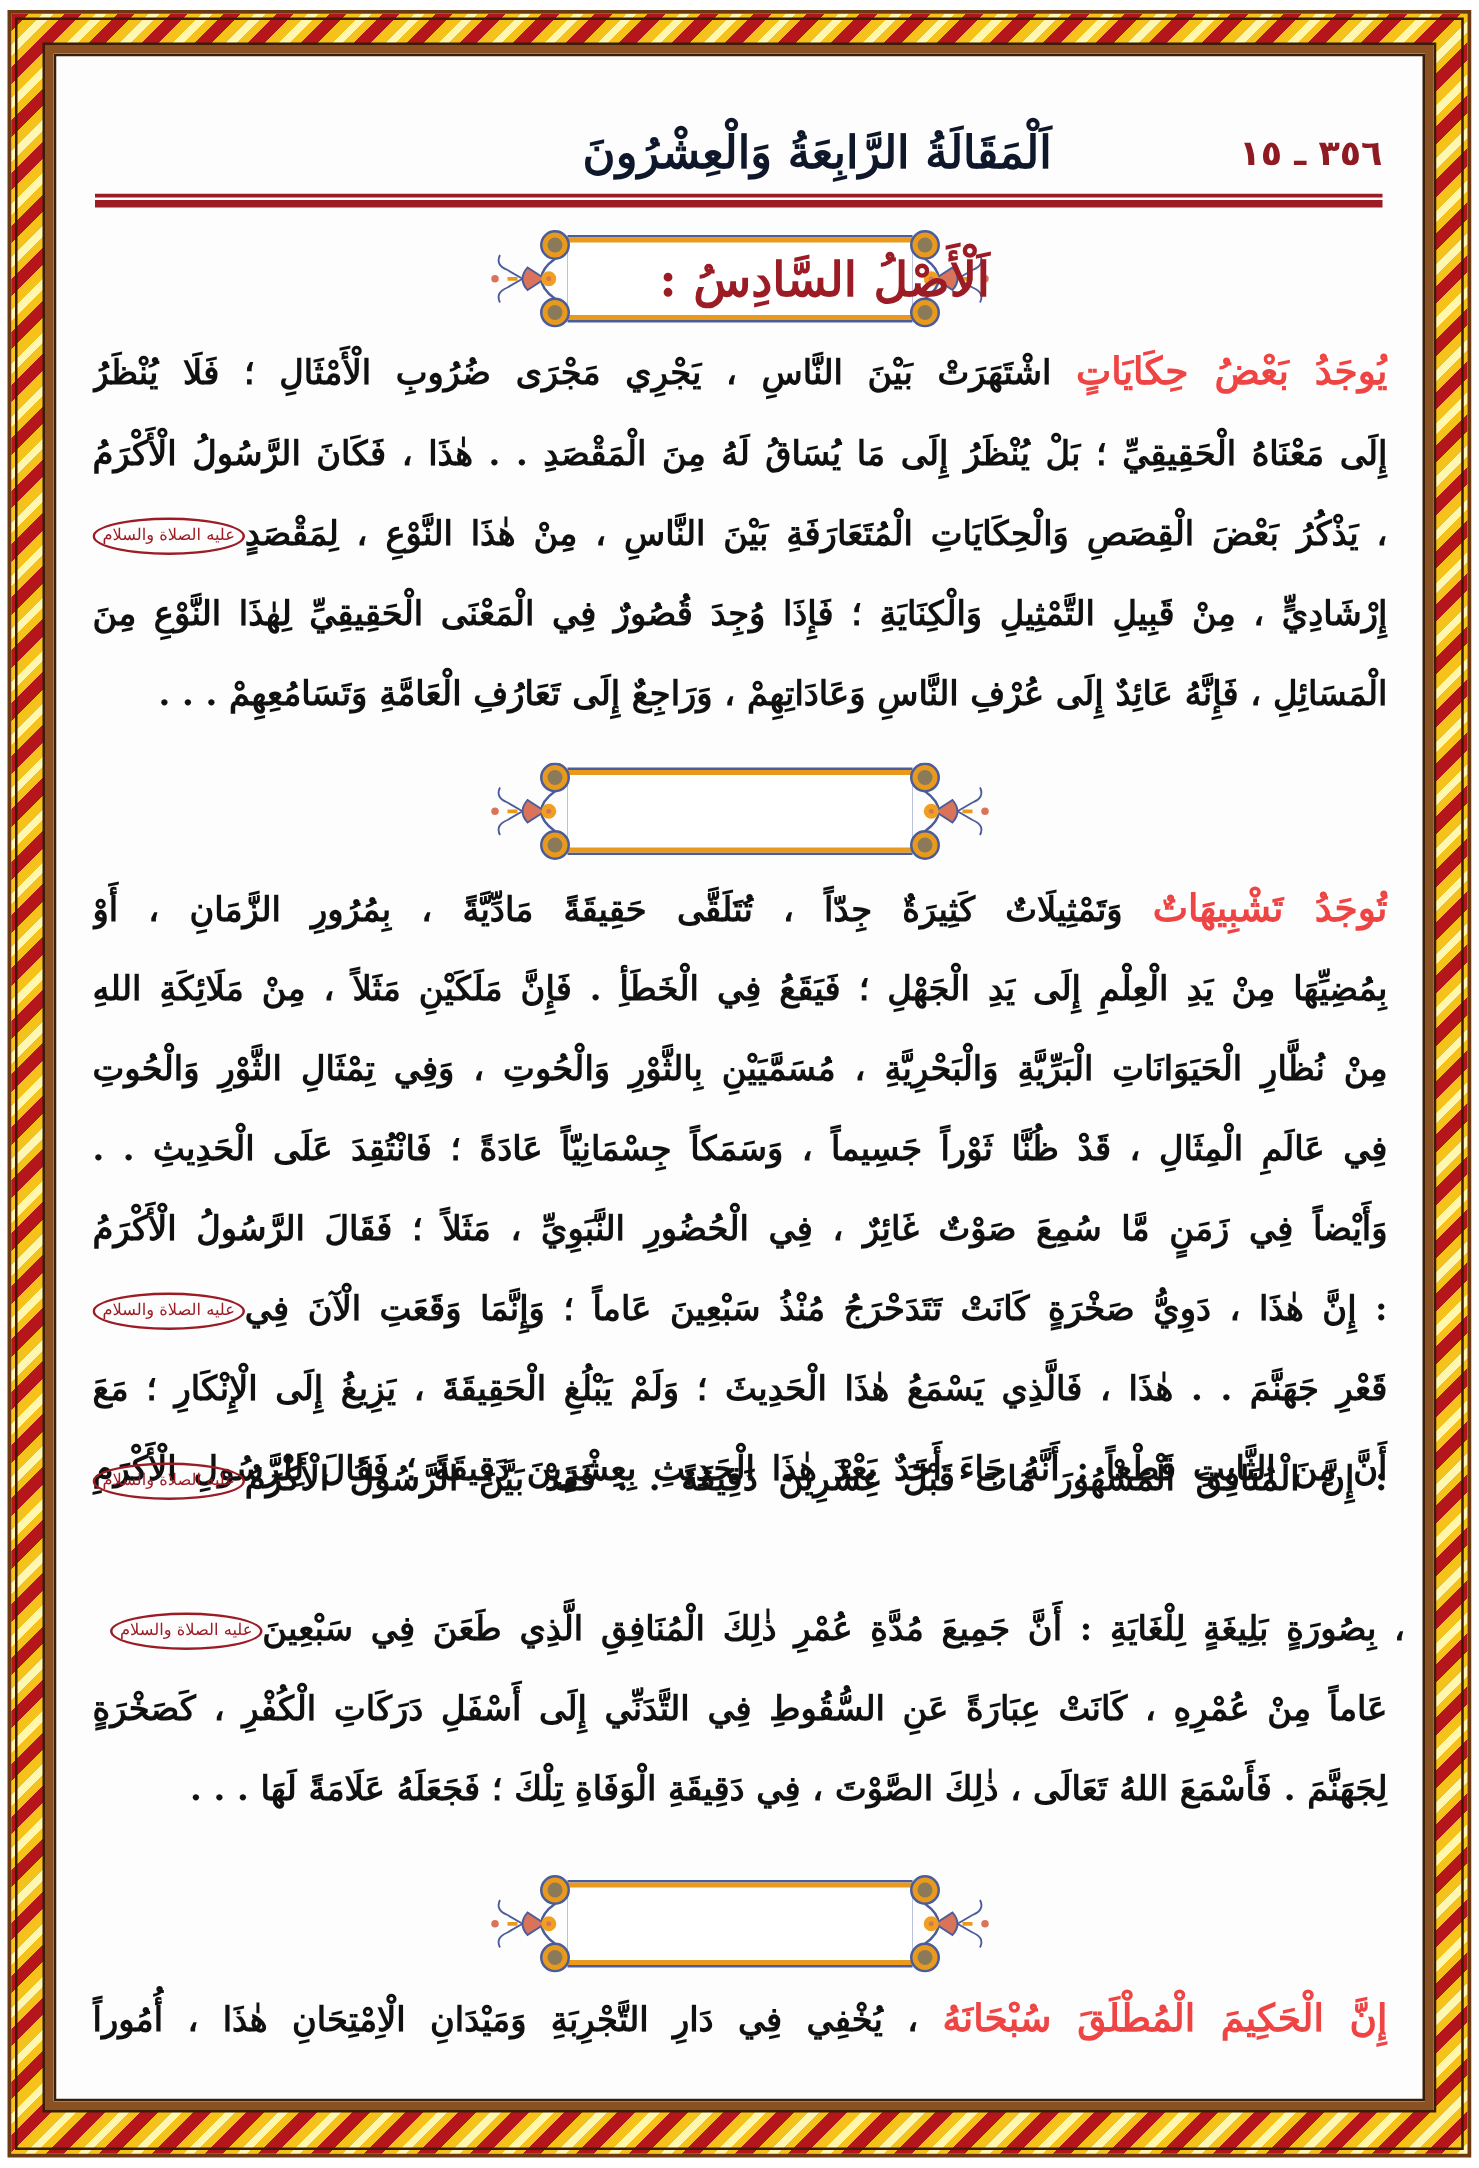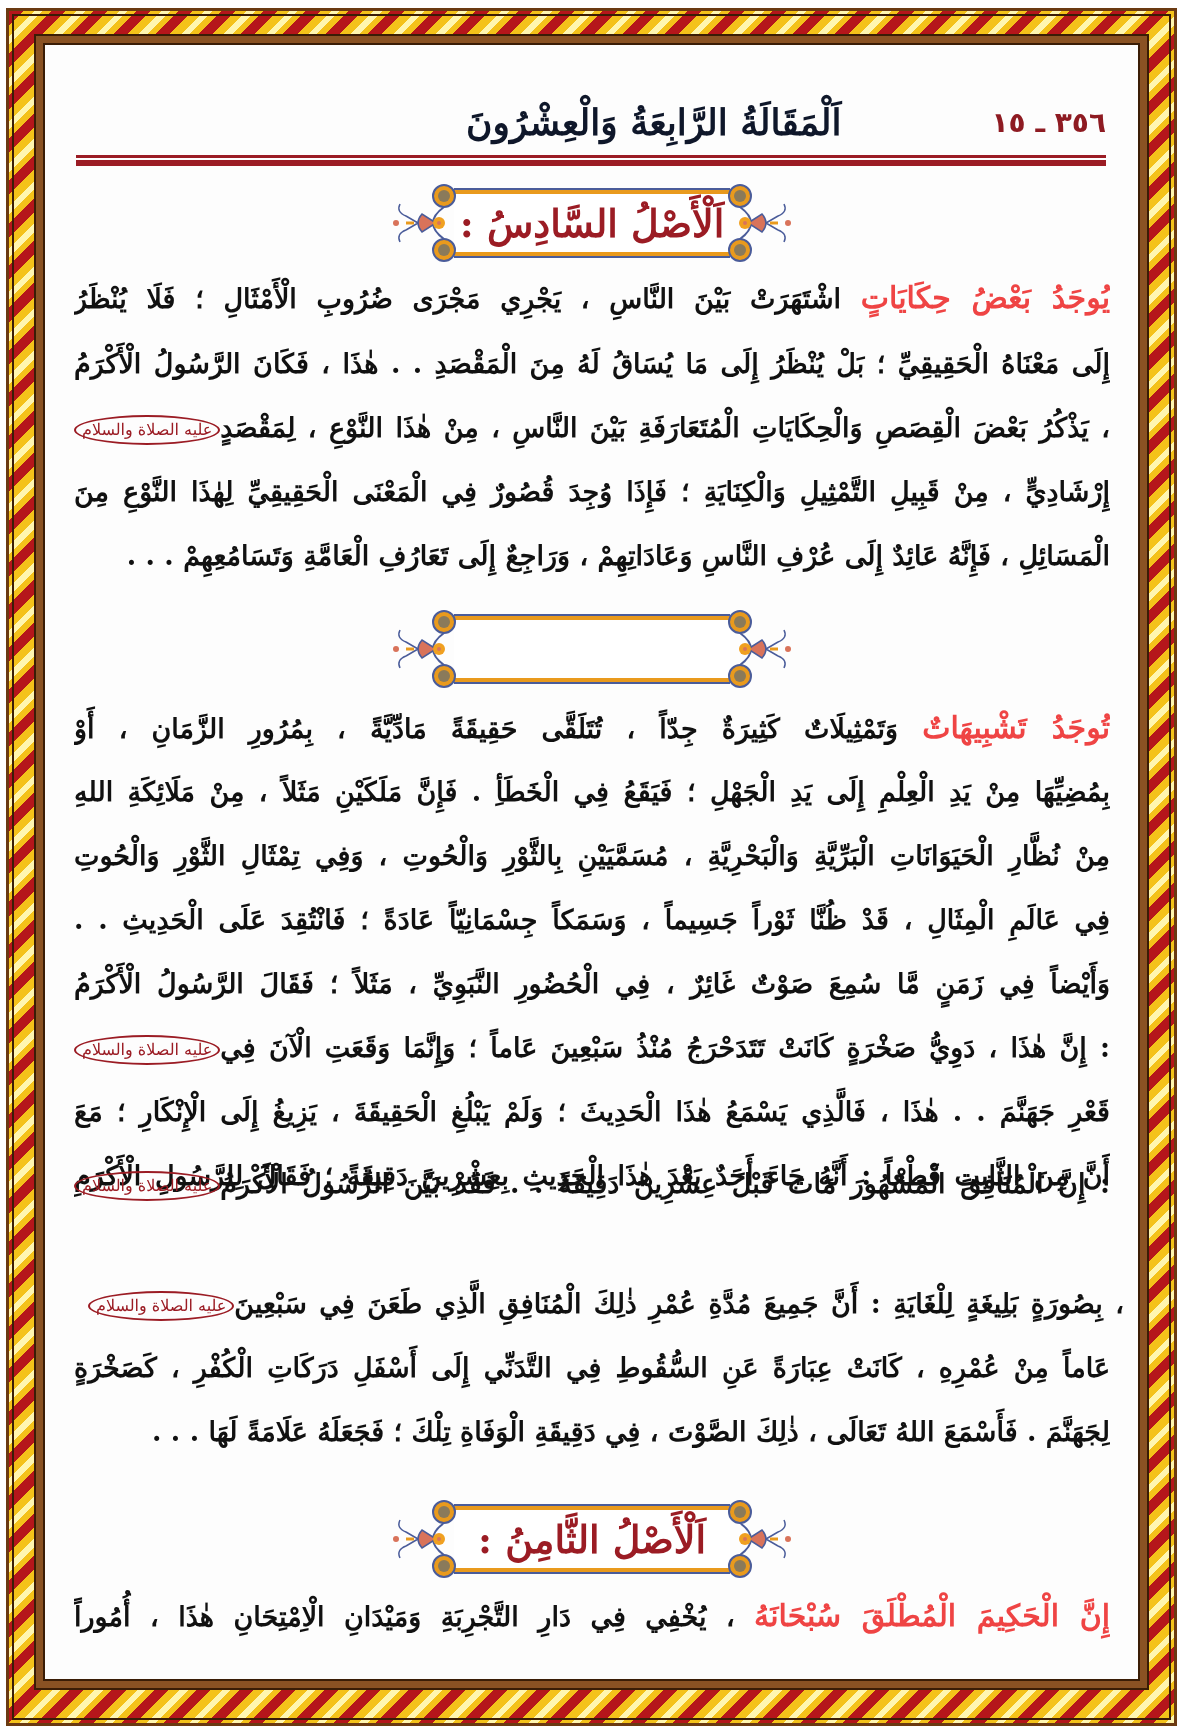--- a/index.html
+++ b/index.html
@@ -65,21 +65,21 @@
   
   .text-line {
     position: absolute; left: 74px; width: 1036px; height: 56px;
     direction: rtl; text-align: justify; text-align-last: justify;
     font-family: "DejaVu Serif", serif; font-size: 27px; font-weight: bold;
     color: #111; white-space: nowrap; overflow: hidden; line-height: 56px;
   }
   .text-line.last { text-align-last: right; }
   .lead { color: #ef4444; font-size: 30px; }
   .honorific {
-    display: inline-block; color: #9b1c24; font-size: 16px; font-weight: normal;
+    display: inline-block; color: #9b1c24; font-size: 13px; font-weight: normal;
     border: 2px solid #9b1c24; border-radius: 50% / 50%;
     padding: 0 6px; line-height: 26px; vertical-align: middle;
   }
 </style>
 </head>
 <body>
 
 <div class="frame-outer"></div>
 <div class="frame-inner"></div>
 
@@ -101,21 +101,21 @@
       <path d="M44 39 L30 30 Q22 39 30 48 Z" fill="#d9735a" stroke="#4a5c9a" stroke-width="1.5"></path>
       <circle cx="47" cy="39" r="6" fill="#f0a020"></circle>
       <circle cx="47" cy="39" r="2" fill="#d9735a"></circle>
       <path d="M26 39 L14 32 M26 39 L14 46 M14 32 Q4 28 8 20 M14 46 Q4 50 8 58" fill="none" stroke="#4a5c9a" stroke-width="1.5"></path>
       <path d="M22 39 L14 39" stroke="#e99a1d" stroke-width="3"></path>
       <circle cx="4" cy="39" r="3" fill="#d9735a"></circle>
     </g>
   </defs>
 </svg>
 
-<div class="banner" style="top:184px;">
+<div class="banner" style="top:184px;justify-content:flex-end;">
   <div class="box"></div>
   <svg class="cap left" viewBox="0 0 70 78">
       <use href="#banner-cap"></use>
     </svg>
   <svg class="cap right" viewBox="0 0 70 78">
       <use href="#banner-cap"></use>
     </svg>
   <span class="title">اَلْأَصْلُ السَّادِسُ :</span>
 </div>
 
@@ -149,16 +149,15 @@
 <div class="text-line last" style="top:1404px;"><span>لِجَهَنَّمَ . فَأَسْمَعَ اللهُ تَعَالَى ، ذٰلِكَ الصَّوْتَ ، فِي دَقِيقَةِ الْوَفَاةِ تِلْكَ ؛ فَجَعَلَهُ عَلَامَةً لَهَا . . .</span></div>
 
 <div class="banner" style="top:1500px;">
   <div class="box"></div>
   <svg class="cap left" viewBox="0 0 70 78">
       <use href="#banner-cap"></use>
     </svg>
   <svg class="cap right" viewBox="0 0 70 78">
       <use href="#banner-cap"></use>
     </svg>
-  <span class="title">اَلْأَصْلُ الثَّامِنُ :</span>
 </div>
 
 <div class="text-line" style="top:1588px;"><span class="lead">إِنَّ الْحَكِيمَ الْمُطْلَقَ سُبْحَانَهُ</span><span> ، يُخْفِي فِي دَارِ التَّجْرِبَةِ وَمَيْدَانِ الْاِمْتِحَانِ هٰذَا ، أُمُوراً</span></div>
 
 </body></html>

